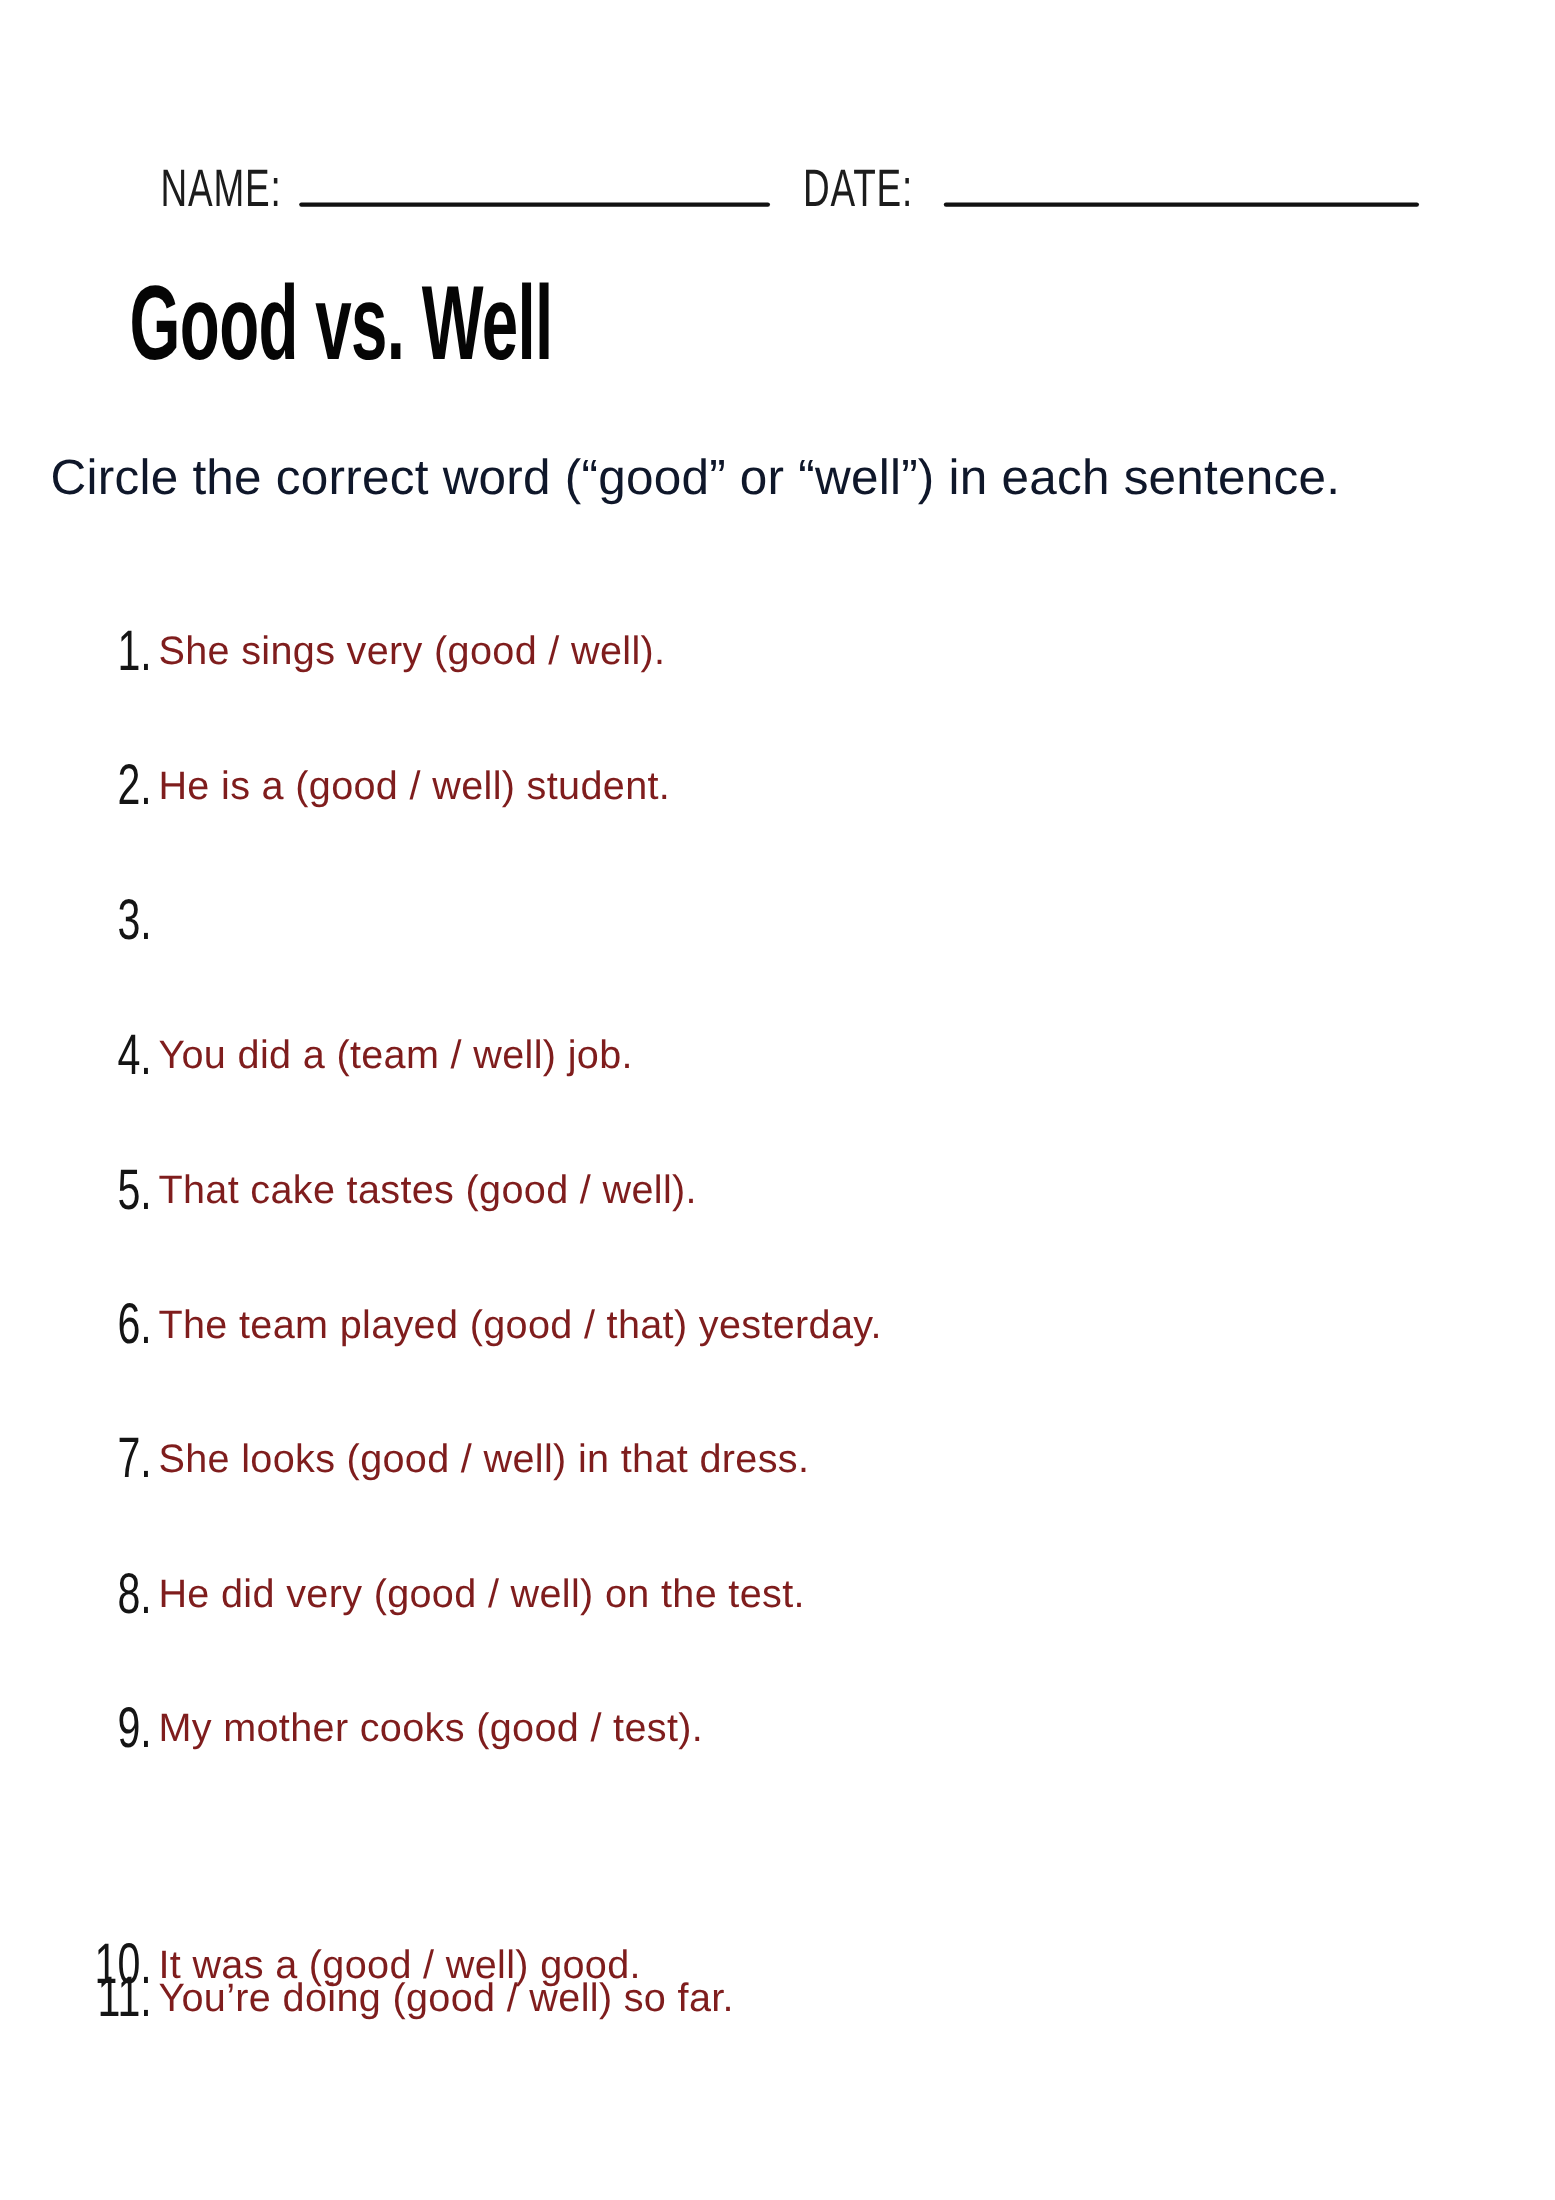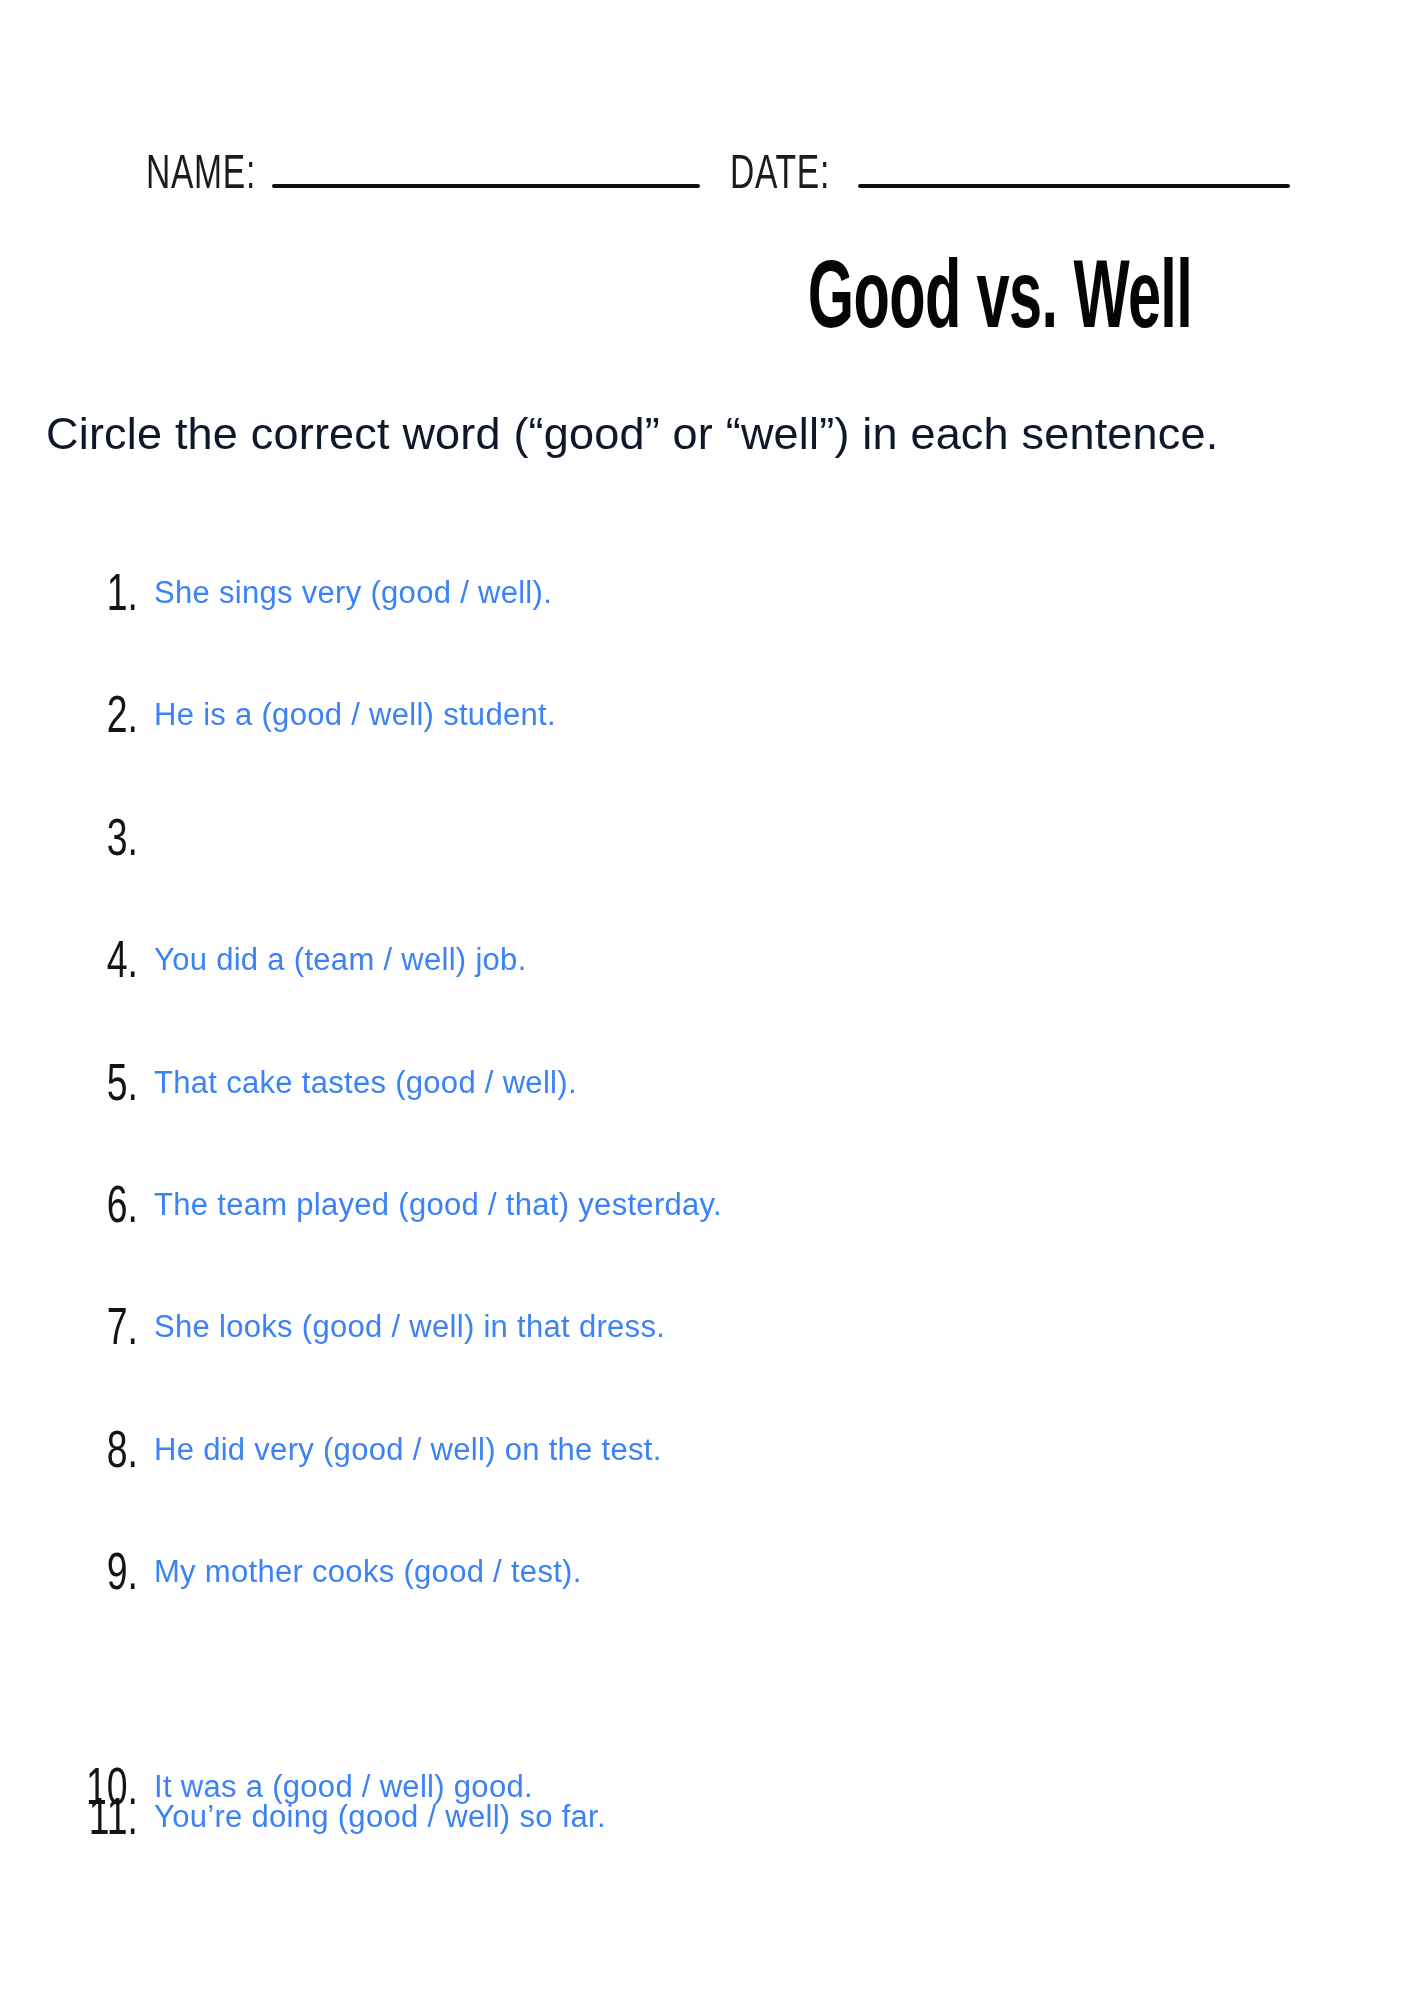--- a/index.html
+++ b/index.html
@@ -33,21 +33,21 @@
     border-radius:2px;
   }
   #name-label{left:146px;}
   #name-line{left:272px;width:428px;}
   #date-label{left:730px;}
   #date-line{left:858px;width:432px;}
   
   .title-wrap{
     position:absolute;
     top:246px;left:0;width:1310px;
-    text-align:right;
+    text-align:left;
   }
   .title{
     display:inline-block;
     font-size:96px;
     line-height:1;
     font-weight:700;
     color:#050505;
     transform:scaleX(0.62);
     transform-origin:50% 50%;
     letter-spacing:-1px;
@@ -79,24 +79,24 @@
     font-size:52px;
     line-height:1;
     font-weight:400;
     color:#141414;
     transform:scaleX(0.72);
     transform-origin:100% 50%;
     white-space:nowrap;
   }
   .txt{
     display:inline-block;
-    margin-left:16px;
-    font-size:31px;
+    margin-left:6px;
+    font-size:36px;
     line-height:1;
-    color:#3b82f6;
+    color:#7f1d1d;
     letter-spacing:0.3px;
     white-space:nowrap;
   }
 </style>
 </head>
 <body>
 
 <div class="page">
 
   <span class="hdr-label" id="name-label">NAME:</span>

